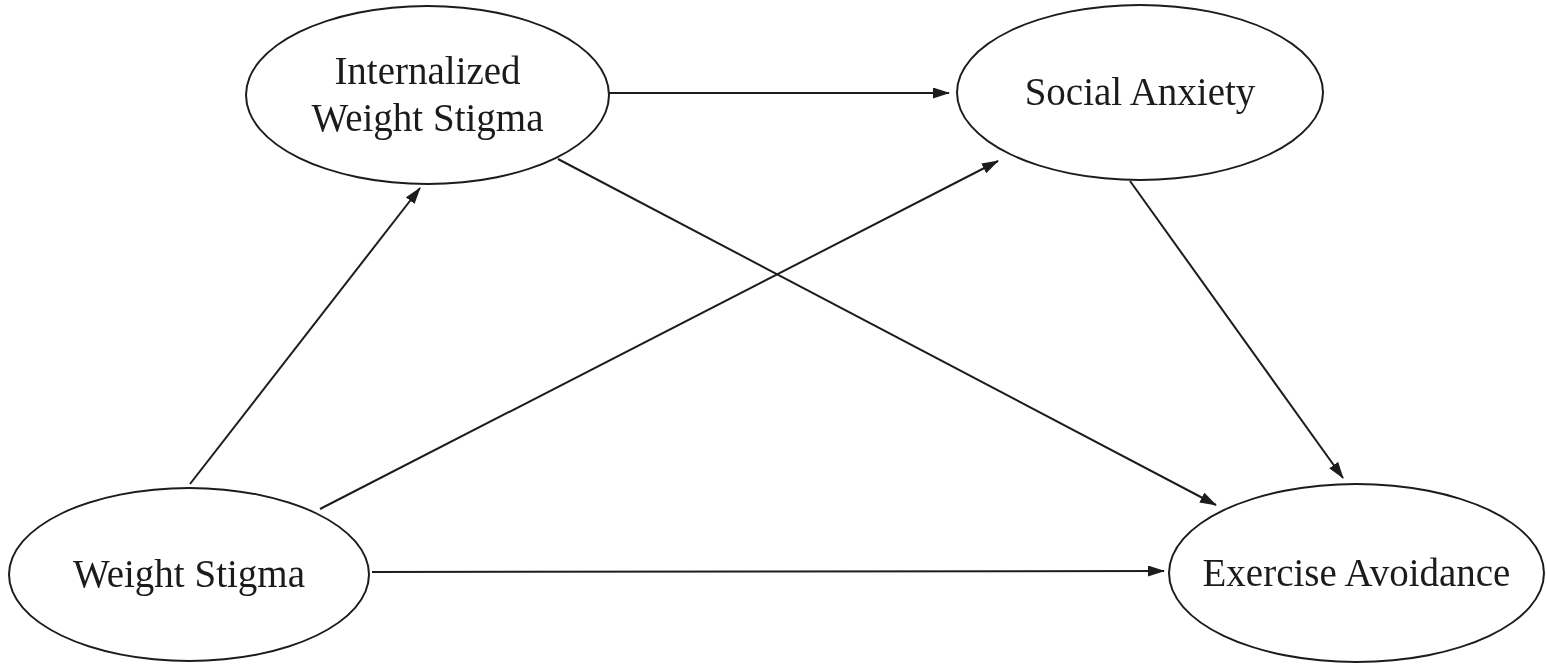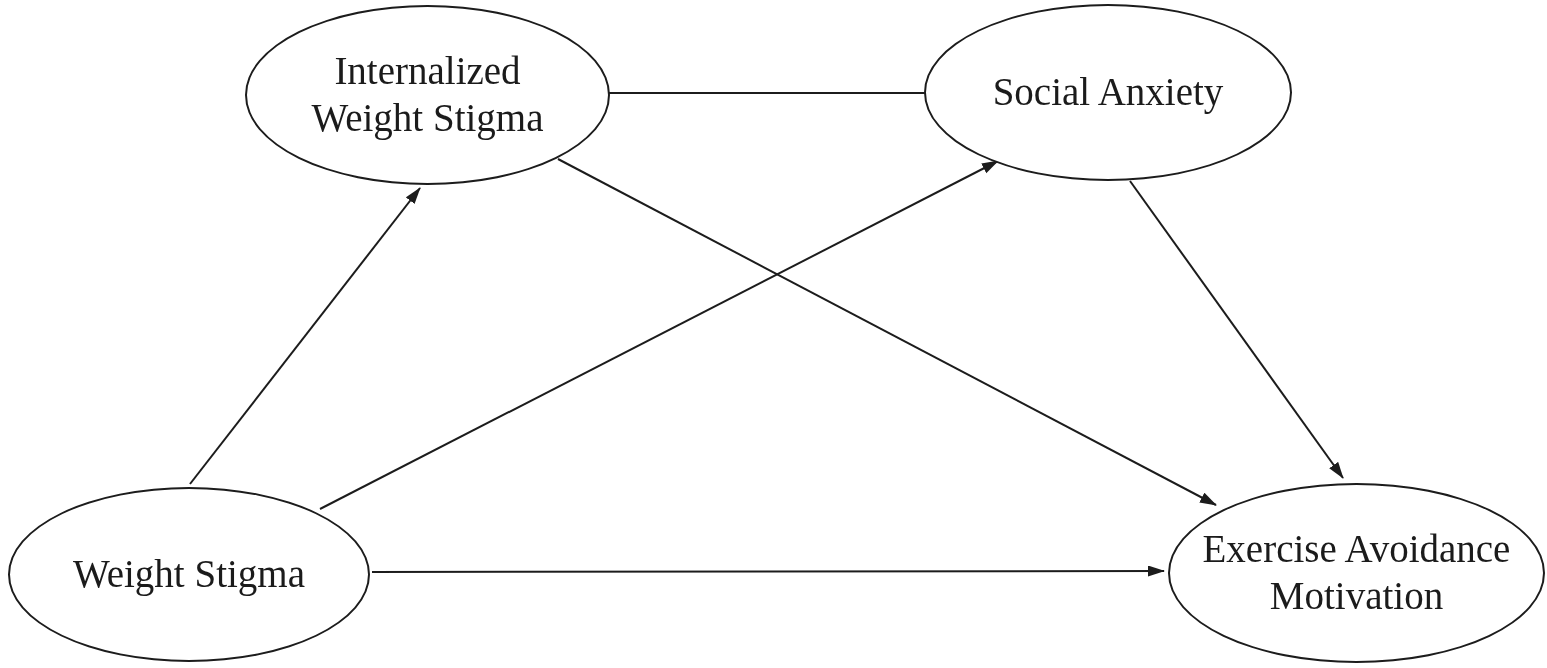--- a/index.html
+++ b/index.html
@@ -43,21 +43,21 @@
   .node-label {
     color: #1b1b1b;
     font-size: 39px;
     line-height: 1.2;
   }
   .node-label span {
     display: block;
     white-space: nowrap;
   }
   .node-iws { left: 245px; top: 5px;   width: 365px; height: 180px; }
-  .node-sa  { left: 924px; top: 4px;   width: 368px; height: 177px; }
+  .node-sa  { left: 956px; top: 4px;   width: 368px; height: 177px; }
   .node-ws  { left: 8px;   top: 487px; width: 362px; height: 175px; }
   .node-eam { left: 1168px;top: 483px; width: 377px; height: 180px; align-items: center; }
 </style>
 </head>
 <body>
 
 <div class="canvas">
 
   <svg class="edges-layer" viewBox="0 0 1547 668" xmlns="http://www.w3.org/2000/svg">
     <defs>
@@ -96,17 +96,16 @@
   <div class="node node-ws">
     <div class="node-label">
       <span>Weight Stigma</span>
       <span></span>
     </div>
   </div>
 
   <div class="node node-eam">
     <div class="node-label">
       <span>Exercise Avoidance</span>
-      <span>Motivation</span>
     </div>
   </div>
 
 </div>
 
 </body></html>

